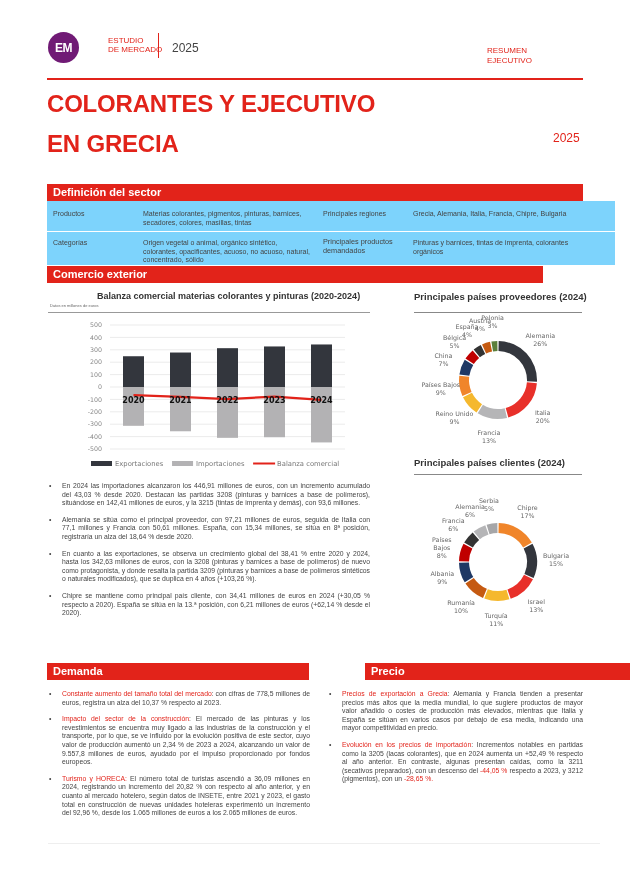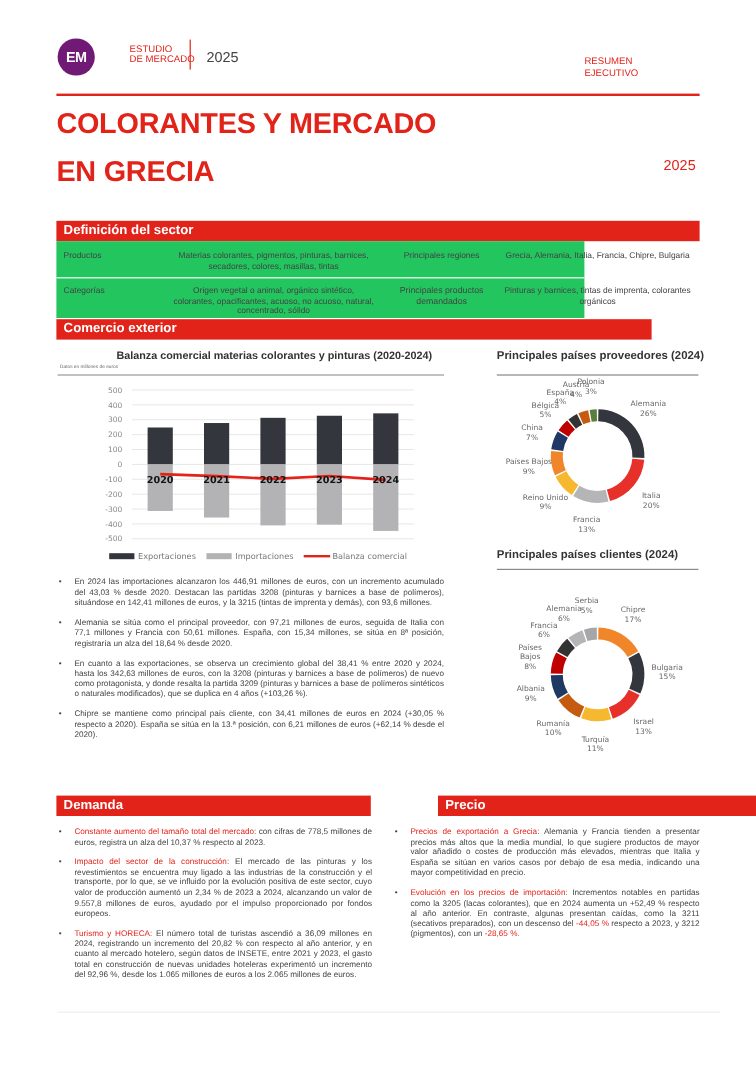--- a/index.html
+++ b/index.html
@@ -19,21 +19,21 @@
   #title-year { left: 553px; top: 131px; font-size: 12px; color: #e2231a; }
 
   
   .sec { background: #e2231a; color: #fff; font-weight: bold; font-size: 11px; height: 17px; line-height: 17px; padding-left: 6px; }
   #sec-def { left: 47px; top: 184px; width: 536px; }
   #sec-com { left: 47px; top: 266px; width: 496px; }
   #sec-dem { left: 47px; top: 663px; width: 262px; }
   #sec-pre { left: 327px; top: 663px; width: 292px; margin-left: 38px; }
 
   
-  #def-table { left: 47px; top: 201px; width: 440px; background: #22c55e; font-size: 7px; line-height: 8.5px; color: #444; text-align: center; }
+  #def-table { left: 47px; top: 201px; width: 568px; background: #7dd3fc; font-size: 7px; line-height: 8.5px; color: #444; }
   .drow { position: relative; height: 30px; }
   .drow + .drow { border-top: 1px solid #fff; height: 30px; }
   .drow span { position: absolute; }
   .c1 { left: 6px; top: 9px; }
   .c2 { left: 96px; top: 9px; width: 170px; }
   .c3 { left: 276px; top: 9px; width: 90px; }
   .c4 { left: 366px; top: 9px; width: 170px; }
   .drow:first-child .c1, .drow:first-child .c3 { top: 9px; }
 
   
@@ -72,21 +72,21 @@
 </div>
 <div id="hdr-div" class="abs"></div>
 <div id="hdr-year" class="abs">2025</div>
 <div id="summary" class="abs">
   <div>RESUMEN</div>
   <div>EJECUTIVO</div>
 </div>
 <div id="rule-top" class="abs"></div>
 
 <div id="title" class="abs">
-  <div>COLORANTES Y MERCADO</div>
+  <div>COLORANTES Y EJECUTIVO</div>
   <div class="l3">EN GRECIA</div>
 </div>
 <div id="title-year" class="abs">2025</div>
 
 <div id="sec-def" class="abs sec">Definición del sector</div>
 <div id="def-table" class="abs">
   <div class="drow" style="height:30px">
     <span class="c1">Productos</span>
     <span class="c2">Materias colorantes, pigmentos, pinturas, barnices, secadores, colores, masillas, tintas</span>
     <span class="c3">Principales regiones</span>

